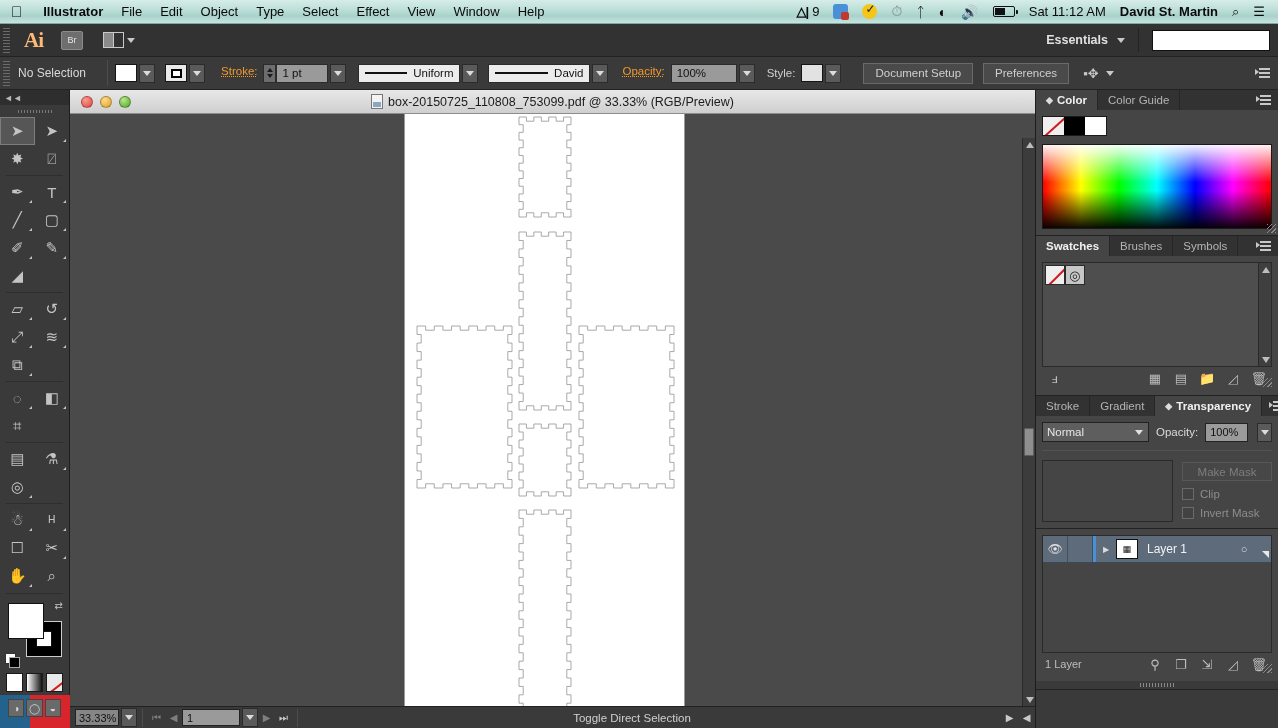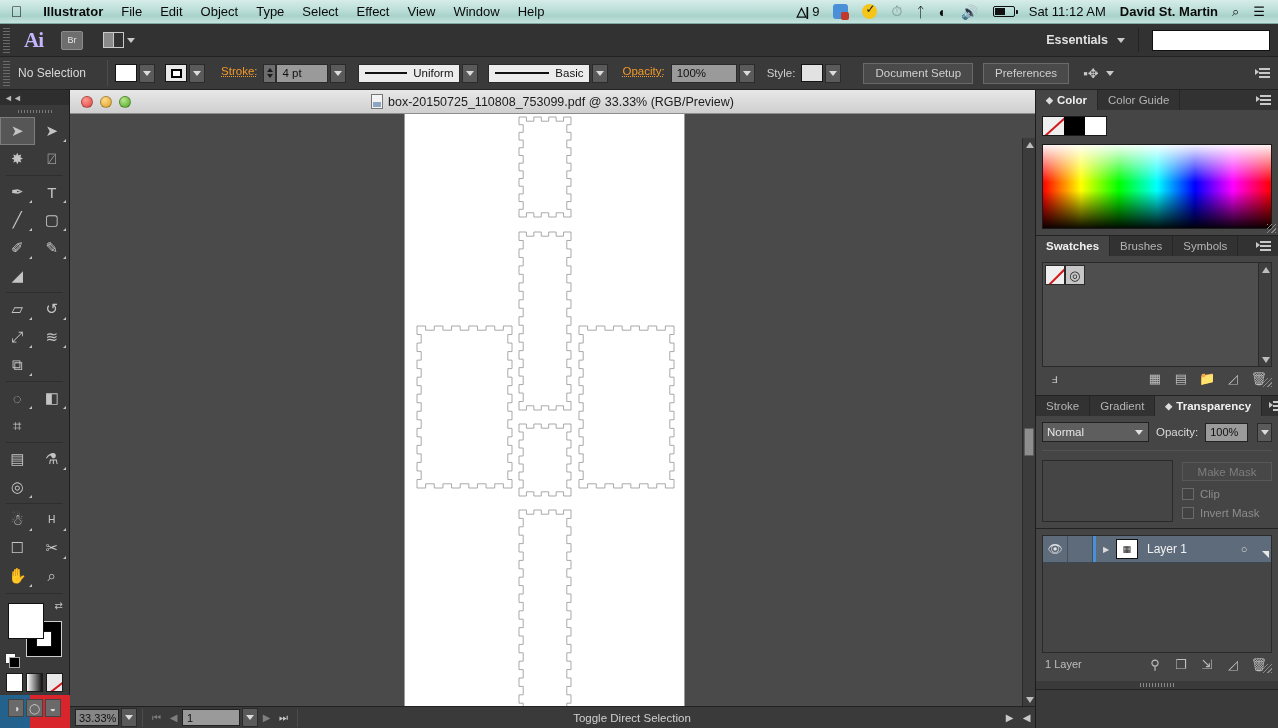--- a/index.html
+++ b/index.html
@@ -44,21 +44,21 @@
     display:inline-block; }
   .batt:before{ content:"";position:absolute;left:1px;top:1px;bottom:1px;width:10px;background:#111; }
   .batt:after{ content:"";position:absolute;right:-4px;top:3px;width:2px;height:4px;background:#111;border-radius:0 1px 1px 0; }
 
   
   #appbar{ position:absolute; top:24px; left:0; width:1278px; height:33px;
     background:#323232; border-bottom:1px solid #222; display:flex; align-items:center; }
   .grip{ width:9px; height:25px; margin:0 3px 0 2px;
     background:repeating-linear-gradient(to bottom,#6a6a6a 0 1px,transparent 1px 3px);
     background-size:7px 3px; background-position:1px 3px; background-repeat:repeat-y; }
-  .ai-logo{ color:#c4b5fd; font-weight:bold; font-size:21px; padding:0 18px 0 10px;
+  .ai-logo{ color:#fdba74; font-weight:bold; font-size:21px; padding:0 18px 0 10px;
     font-family:"Liberation Serif", serif; letter-spacing:-1px; }
   .br-btn{ width:22px;height:19px;background:#6e6e6e;border:1px solid #8c8c8c;border-radius:2px;
     color:#e6e6e6;font-size:9px;display:flex;align-items:center;justify-content:center; }
   .arrange-btn{ display:flex;align-items:center;gap:3px;margin-left:20px; }
   .arrange-ico{ width:21px;height:16px;border:1.6px solid #c9c9c9;display:grid;
     grid-template-columns:1fr 1fr; }
   .arrange-ico i{ border-right:1.6px solid #c9c9c9; background:#8a8a8a; display:block; }
   .arrange-ico i:last-child{ border-right:0; background:transparent; }
   .caret{ width:0;height:0;border-left:4px solid transparent;border-right:4px solid transparent;
     border-top:5px solid #c9c9c9; }
@@ -339,38 +339,38 @@
   <div class="dd">
       <span class="tri"></span>
     </div>
 
   <div style="width:12px"></div>
   <span class="lbl-or">Stroke:</span>
   <div class="spin">
       <span class="u"></span>
       <span class="d"></span>
     </div>
-  <div class="field" style="width:52px">4 pt</div>
+  <div class="field" style="width:52px">1 pt</div>
   <div class="dd">
       <span class="tri"></span>
     </div>
 
   <div style="width:12px"></div>
   <div class="combo" style="width:102px">
     <span class="line"></span>
     <span>Uniform</span>
   </div>
   <div class="dd">
       <span class="tri"></span>
     </div>
 
   <div style="width:10px"></div>
   <div class="combo" style="width:102px">
     <span class="line"></span>
-    <span>Basic</span>
+    <span>David</span>
   </div>
   <div class="dd">
       <span class="tri"></span>
     </div>
 
   <div style="width:10px"></div>
   <span class="lbl-or">Opacity:</span>
   <div class="field" style="width:66px">100%</div>
   <div class="dd">
       <span class="tri"></span>

